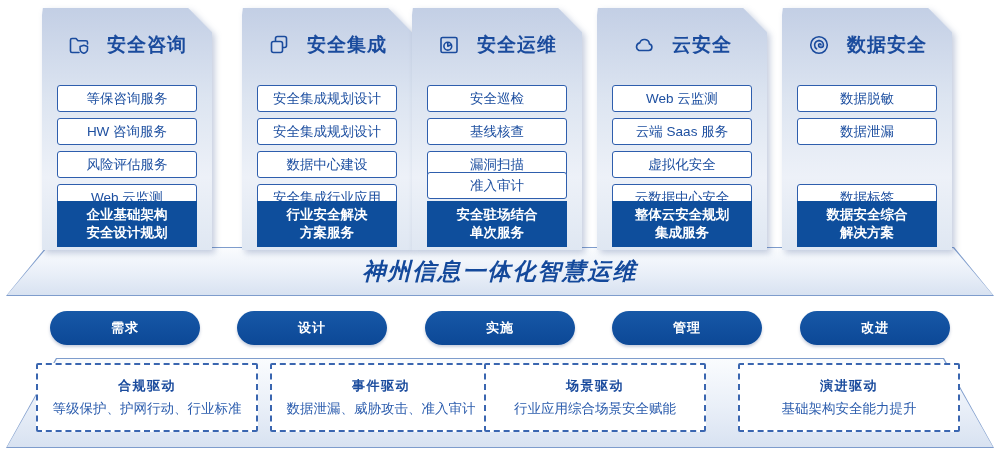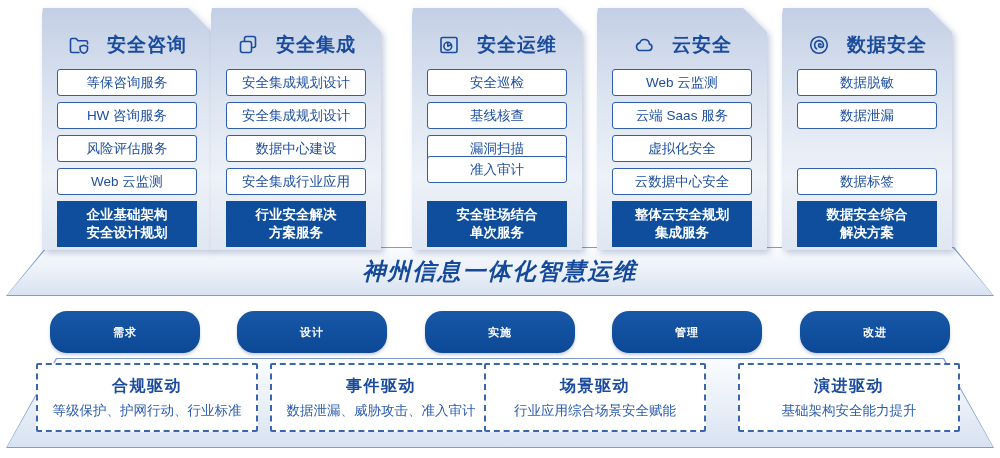--- a/index.html
+++ b/index.html
@@ -12,47 +12,47 @@
     filter:drop-shadow(3px 3px 3px rgba(45,75,135,.28));}
   .card{position:absolute;inset:0;
     background:linear-gradient(180deg,#c3cfe5 0%,#dde5f1 38%,#edf1f8 70%,#dfe7f2 100%);
     clip-path:polygon(0 3%,0.5% 0,86% 0,100% 10%,100% 100%,0 100%);}
   .card-head{position:absolute;top:22px;left:0;width:100%;height:30px;
     display:flex;align-items:center;justify-content:center;gap:16px;}
   .card-title{font-size:19px;font-weight:bold;color:#1A4B9D;letter-spacing:1px;}
   .icon{width:24px;height:24px;flex:0 0 auto;}
   .item{position:absolute;left:15px;width:138px;height:25px;background:#ffffff;
     border:1px solid #2E5EAD;border-radius:3px;display:flex;align-items:center;
-    justify-content:center;font-size:13.5px;color:#1D4FA0;}
+    justify-content:center;font-size:13.5px;color:#1D4FA0;margin-top:16px;}
   .dark-box{position:absolute;left:15px;top:193px;width:140px;height:46px;
     background:#0E4E9C;display:flex;flex-direction:column;align-items:center;
     justify-content:center;color:#ffffff;font-size:13.5px;font-weight:bold;line-height:1.35;}
   
   .platform-outer{position:absolute;left:0;width:1000px;}
   .p1{top:247px;height:49px;}
   .p2{top:358px;height:90px;}
   .trap-border{position:absolute;inset:0;background:#7e9ccc;}
   .trap-fill{position:absolute;inset:1px;
     background:linear-gradient(180deg,#fafcfe 0%,#e9eff8 55%,#d8e2f1 100%);}
   .p1 .trap-border,.p1 .trap-fill{clip-path:polygon(4.6% 0,95.4% 0,99.4% 100%,0.6% 100%);}
   .p2 .trap-border,.p2 .trap-fill{clip-path:polygon(5.6% 0,94.4% 0,99.4% 100%,0.6% 100%);}
   .banner-text{position:absolute;top:247px;left:0;width:1000px;height:49px;
     display:flex;align-items:center;justify-content:center;
     font-size:23px;font-weight:bold;font-style:italic;color:#14499B;letter-spacing:2px;}
   
-  .pill{position:absolute;top:311px;width:150px;height:42px;border-radius:17px;
+  .pill{position:absolute;top:311px;width:150px;height:34px;border-radius:17px;
     background:linear-gradient(180deg,#1758a7 0%,#0C4896 100%);
     display:flex;align-items:center;justify-content:center;color:#fff;
-    font-size:11px;font-weight:bold;letter-spacing:1px;
+    font-size:13px;font-weight:bold;letter-spacing:1px;
     box-shadow:0 2px 3px rgba(30,60,120,.25);}
   
   .driver{position:absolute;top:363px;width:222px;height:69px;background:#ffffff;
     border:2px dashed #3A66B0;border-radius:2px;box-sizing:border-box;
     display:flex;flex-direction:column;align-items:center;justify-content:center;gap:5px;}
-  .driver-title{font-size:16px;font-weight:bold;color:#1A4B9D;letter-spacing:1.5px;}
+  .driver-title{font-size:13px;font-weight:bold;color:#1A4B9D;letter-spacing:1.5px;}
   .driver-desc{font-size:13.5px;color:#2B5CAD;}
   svg{display:block;}
 </style>
 </head>
 <body>
 
 <div class="platform-outer p1">
   <div class="trap-border"></div>
     <div class="trap-fill"></div>
 </div>
@@ -78,21 +78,21 @@
   <div class="item" style="top:94px">HW 咨询服务</div>
   <div class="item" style="top:127px">风险评估服务</div>
   <div class="item" style="top:160px">Web 云监测</div>
   <div class="dark-box">
     <span>企业基础架构</span>
     <span>安全设计规划</span>
   </div>
  </div>
 </div>
 
-<div class="card-wrap" style="left:211px">
+<div class="card-wrap" style="left:242px">
  <div class="card">
   <div class="card-head">
     <span class="icon">
       <svg viewBox="0 0 24 24" width="24" height="24" fill="none" stroke="#1A4B9D" stroke-width="1.6" stroke-linejoin="round">
         <rect x="8.5" y="3.5" width="11" height="11" rx="2"></rect>
         <rect x="4.5" y="8.5" width="11" height="11" rx="2" fill="#d4ddee"></rect>
       </svg>
     </span>
     <span class="card-title">安全集成</span>
   </div>

